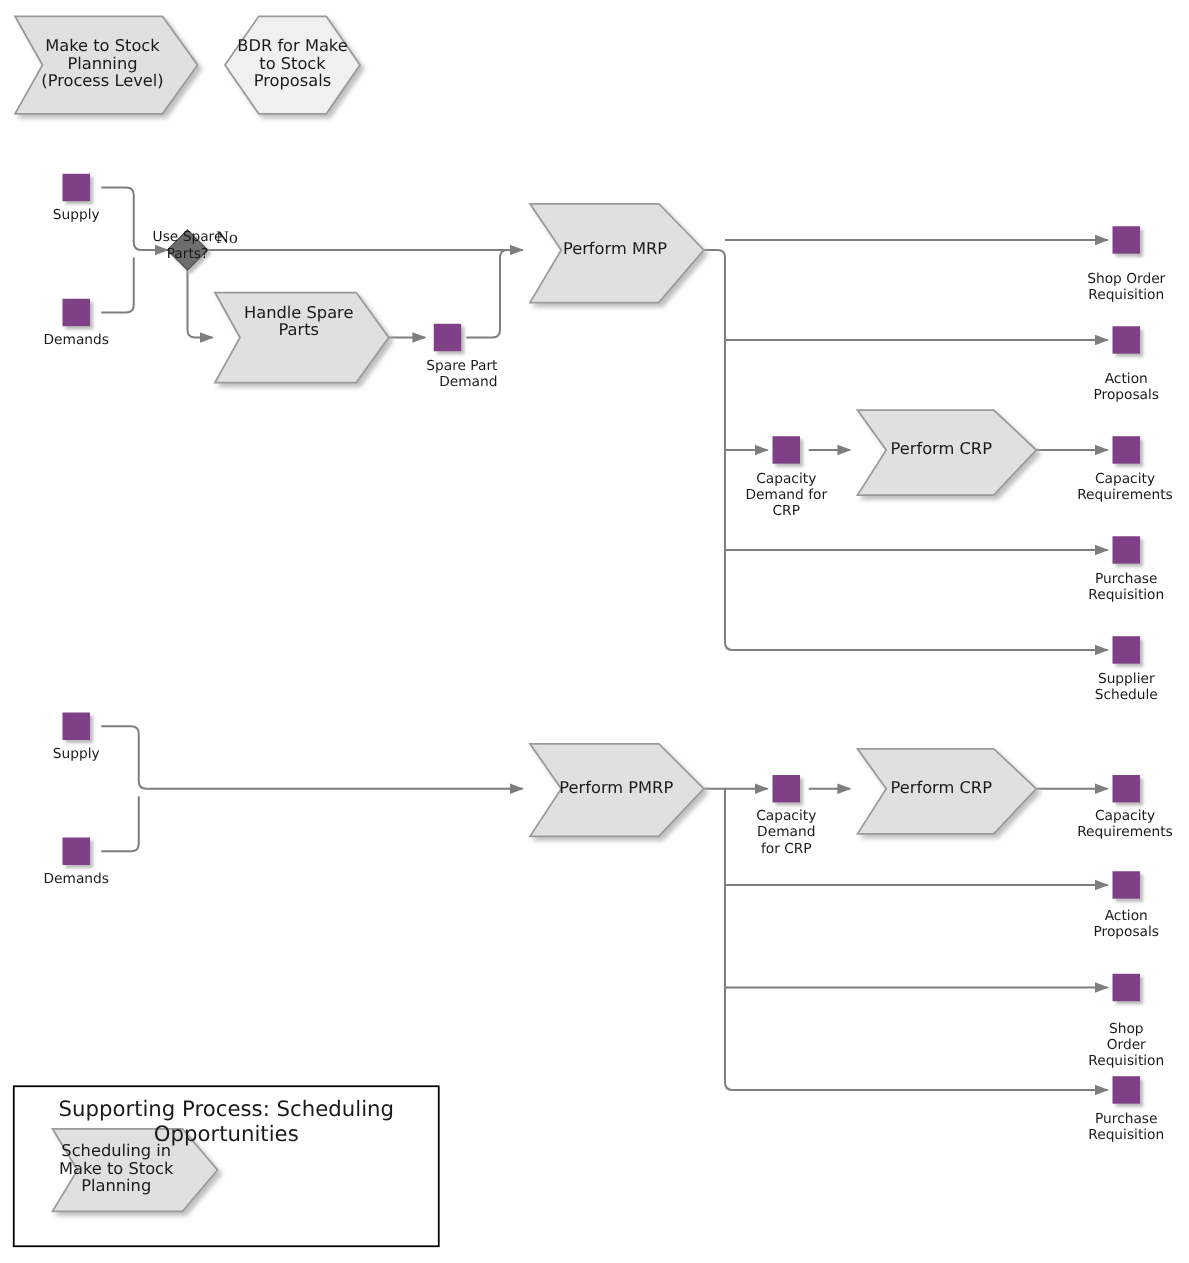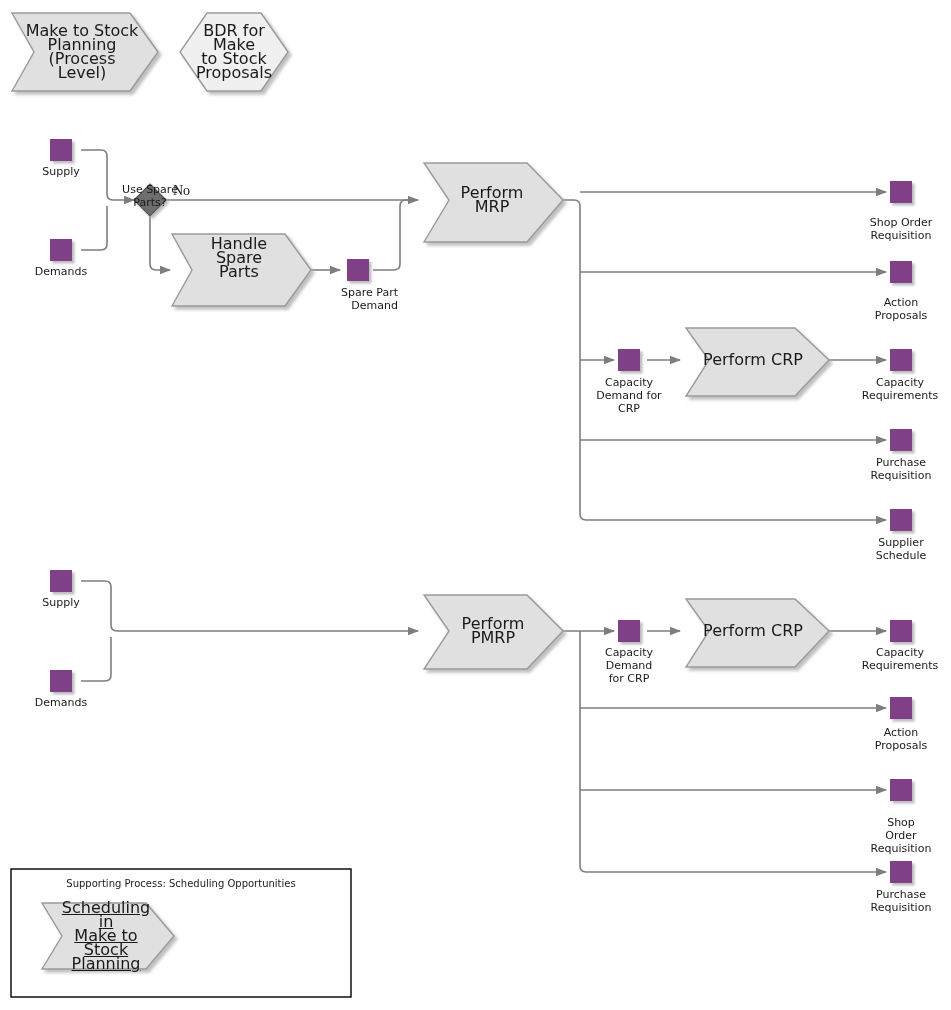--- a/index.html
+++ b/index.html
@@ -15,39 +15,39 @@
     font-size:11px;
     color:#1a1a1a;
     line-height:13px;
     text-align:center;
     white-space:pre-line;
     pointer-events:none;
   }
   .shape-lbl{
     position:absolute;
     font-family:"DejaVu Sans", sans-serif;
-    font-size:16px;
+    font-size:13px;
     color:#1a1a1a;
     line-height:14px;
     text-align:center;
     white-space:pre-line;
     display:flex;align-items:center;justify-content:center;
   }
   .edge-lbl{
     position:absolute;
     font-family:Liberation Serif, serif;
     font-size:14px;
     color:#1a1a1a;
     line-height:13px;
     text-align:center;
   }
   .legend-title{
     position:absolute;
     font-family:"DejaVu Sans", sans-serif;
-    font-size:10px;
+    font-size:17px;
     color:#1a1a1a;
     text-align:center;
     width:330px;
   }
 </style>
 </head>
 <body>
 
 <svg id="canvas" viewBox="0 0 951 1010" xmlns="http://www.w3.org/2000/svg">
   <defs>
@@ -199,15 +199,15 @@
 Requirements</div>
 <div class="lbl" style="left:851px;top:726px;width:100px;">Action
 Proposals</div>
 <div class="lbl" style="left:851px;top:816px;width:100px;">Shop
 Order
 Requisition</div>
 <div class="lbl" style="left:851px;top:888px;width:100px;">Purchase
 Requisition</div>
 
 <div class="legend-title" style="left:16px;top:878px;">Supporting Process: Scheduling Opportunities</div>
-<div class="shape-lbl" style="left:56px;top:914px;width:100px;height:44px;text-decoration:underline;">Scheduling in
+<div class="shape-lbl" style="left:43px;top:914px;width:100px;height:44px;">Scheduling in
 Make to Stock
 Planning</div>
 
 </body></html>

